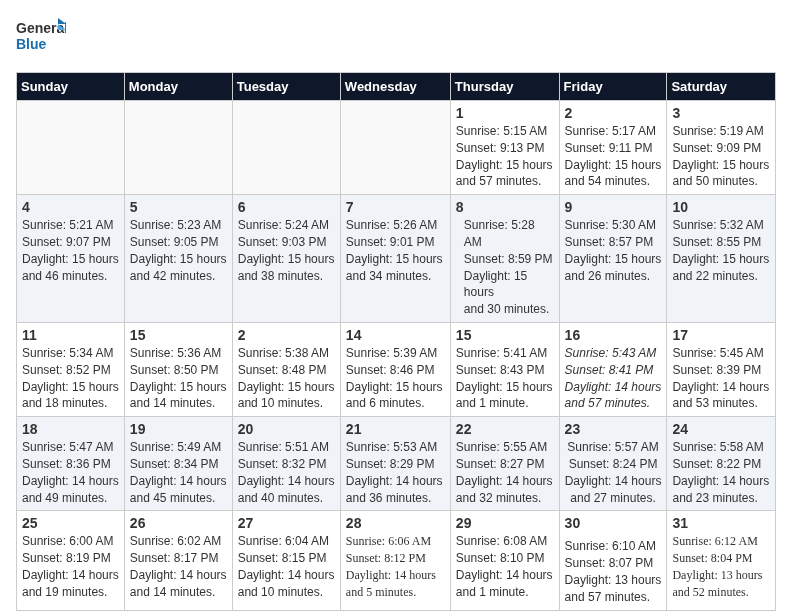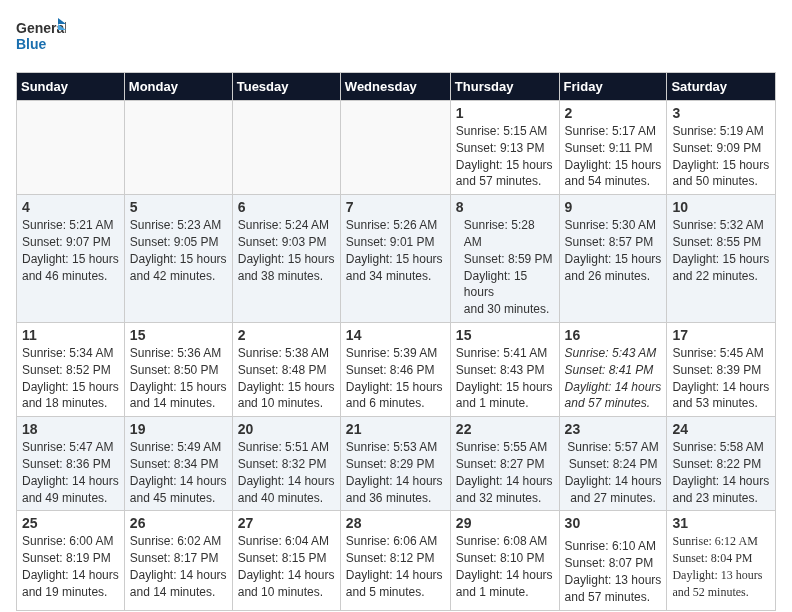--- a/index.html
+++ b/index.html
@@ -307,21 +307,21 @@
         </td>
         <td>
           <span class="day-number">27</span>
           <div class="day-info" style="white-space: pre-line;">Sunrise: 6:04 AM
 Sunset: 8:15 PM
 Daylight: 14 hours
 and 10 minutes.</div>
         </td>
         <td>
           <span class="day-number">28</span>
-          <div class="day-info" style="white-space: pre-line;">Sunrise: 6:06 AM
+          <div class="day-info" style="white-space: pre-line; font-family: Liberation Serif, serif;">Sunrise: 6:06 AM
 Sunset: 8:12 PM
 Daylight: 14 hours
 and 5 minutes.</div>
         </td>
         <td>
           <span class="day-number">29</span>
           <div class="day-info" style="white-space: pre-line;">Sunrise: 6:08 AM
 Sunset: 8:10 PM
 Daylight: 14 hours
 and 1 minute.</div>

